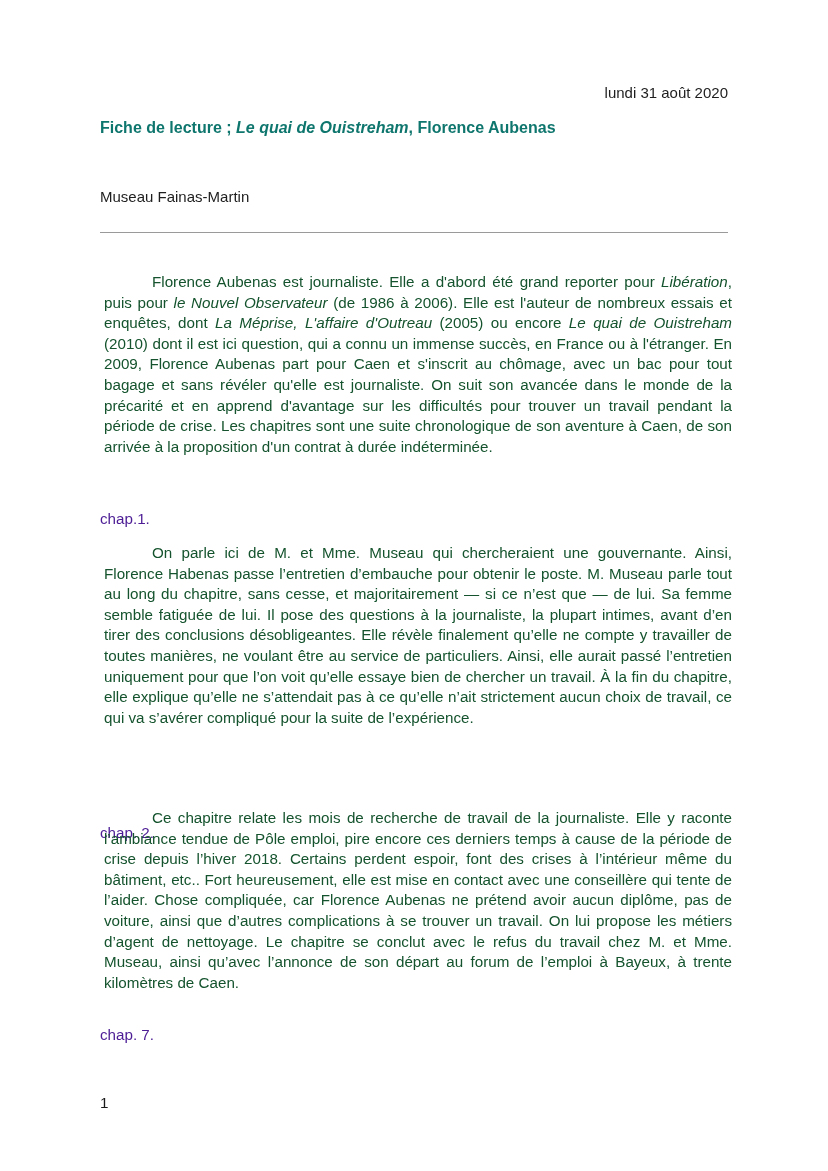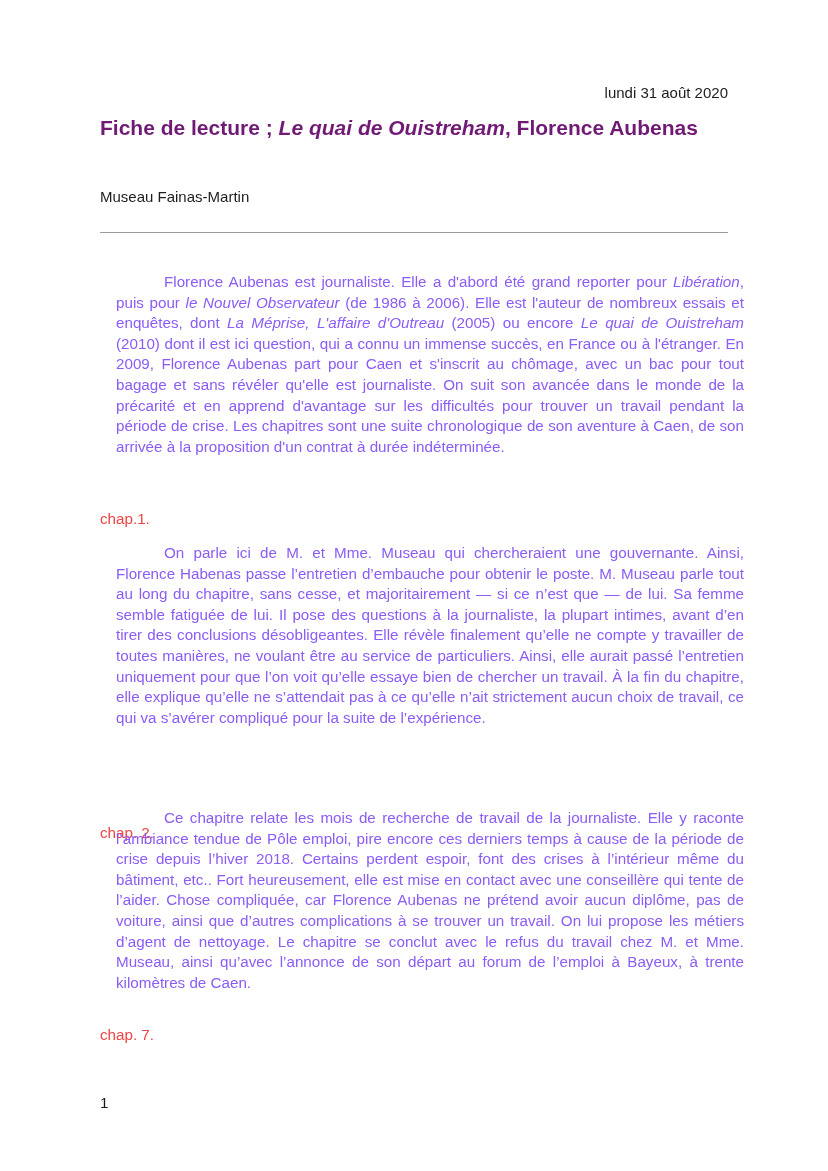--- a/index.html
+++ b/index.html
@@ -1,25 +1,25 @@
 <!DOCTYPE html>
 <html><head>
   <meta charset="utf-8">
   <style>
     html, body { margin: 0; padding: 0; background: #ffffff; }
     body { width: 828px; height: 1171px; position: relative; overflow: hidden; font-family: "Liberation Sans", sans-serif; color: #1a1a1a; }
     .page { position: absolute; left: 0; top: 0; width: 828px; height: 1171px; background: #ffffff; }
     .date { position: absolute; right: 100px; top: 84px; font-size: 15px; color: #1e1e1e; }
-    .title { position: absolute; left: 100px; top: 112px; width: 640px; font-size: 21px; font-weight: bold; line-height: 31px; color: #701a75; margin: 0; }
+    .title { position: absolute; left: 100px; top: 112px; width: 640px; font-size: 16px; font-weight: bold; line-height: 31px; color: #0f766e; margin: 0; }
     .title i { font-style: italic; }
     .author { position: absolute; left: 100px; top: 188px; font-size: 15px; color: #1e1e1e; }
     .rule { position: absolute; left: 100px; top: 232px; width: 628px; height: 1px; background: #9a9a9a; }
-    .body { position: absolute; left: 116px; width: 628px; font-size: 15.2px; line-height: 20.6px; text-align: justify; color: #8b5cf6; margin: 0; }
+    .body { position: absolute; left: 104px; width: 628px; font-size: 15.2px; line-height: 20.6px; text-align: justify; color: #14532d; margin: 0; }
     .body .indent { display: inline-block; width: 48px; }
-    .heading { position: absolute; left: 100px; font-size: 15.2px; color: #ef4444; }
+    .heading { position: absolute; left: 100px; font-size: 15.2px; color: #4c1d95; }
     .pnum { position: absolute; left: 100px; top: 1094px; font-size: 15.2px; color: #1a1a1a; }
   </style>
 </head>
 <body>
 
 <div class="page">
   <div class="date">lundi 31 août 2020</div>
 
   <h1 class="title"><span>Fiche de lecture ; </span><i>Le quai de Ouistreham</i><span>, Florence Aubenas</span></h1>
 

